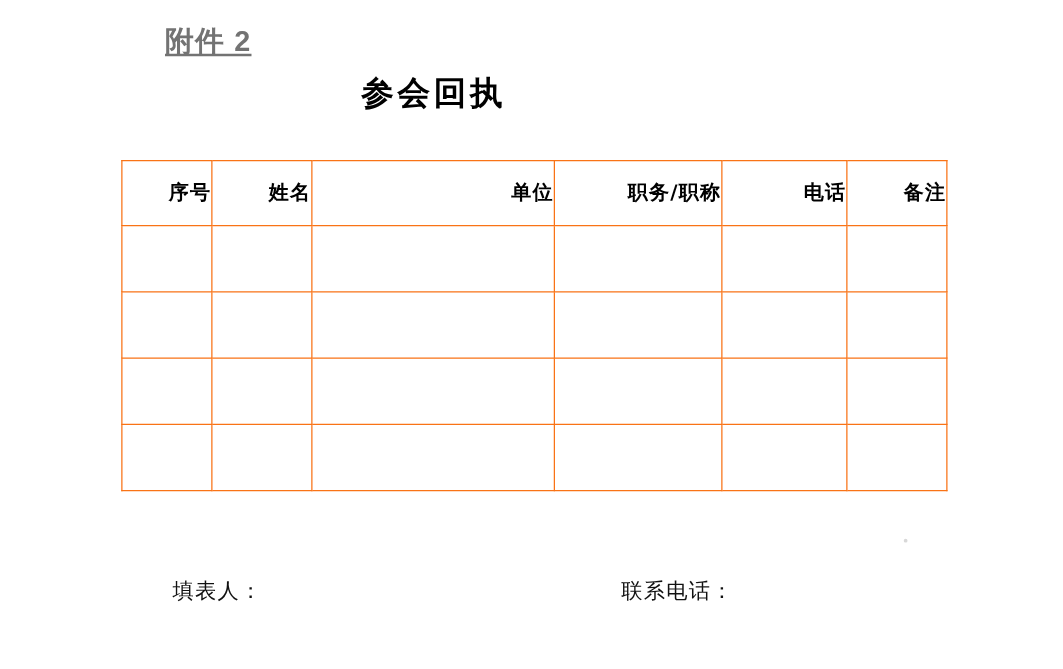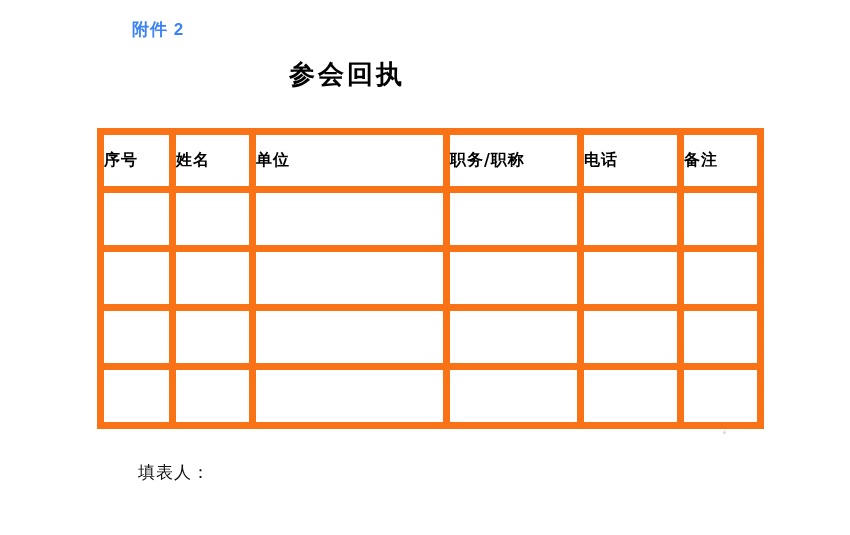--- a/index.html
+++ b/index.html
@@ -17,24 +17,25 @@
   }
   .page {
     position: relative;
     width: 850px;
     height: 535px;
   }
   .attachment-label {
     position: absolute;
     left: 132px;
     top: 18px;
-    font-size: 17px;
+    font-size: 23px;
     font-weight: 600;
     letter-spacing: 1px;
-    color: #3b82f6;
+    color: #737373;
+    text-decoration: underline;
   }
   .doc-title {
     position: absolute;
     left: 0;
     top: 57px;
     width: 694px;
     text-align: center;
     font-family: "DejaVu Serif", serif;
     font-size: 26px;
     font-weight: bold;
@@ -43,24 +44,24 @@
   }
   table.receipt-table {
     position: absolute;
     left: 97px;
     top: 128px;
     width: 660px;
     border-collapse: collapse;
     table-layout: fixed;
   }
   table.receipt-table td {
-    border: 7px solid #f97316;
+    border: 1px solid #f97316;
     padding: 0;
     height: 52px;
-    text-align: left;
+    text-align: right;
     vertical-align: middle;
     font-size: 16px;
   }
   table.receipt-table thead td {
     height: 51px;
     font-weight: bold;
     font-family: "DejaVu Serif", serif;
     letter-spacing: 1px;
     font-size: 16px;
   }
@@ -158,16 +159,17 @@
         <td></td>
         <td></td>
         <td></td>
       </tr>
     </tbody>
   </table>
 
 
   <div class="footer-line footer-filler">填表人：</div>
 
+  <div class="footer-line footer-phone">联系电话：</div>
 
   <div class="speck" style="left:723px; top:431px;"></div>
 
 </div>
 
 </body></html>

